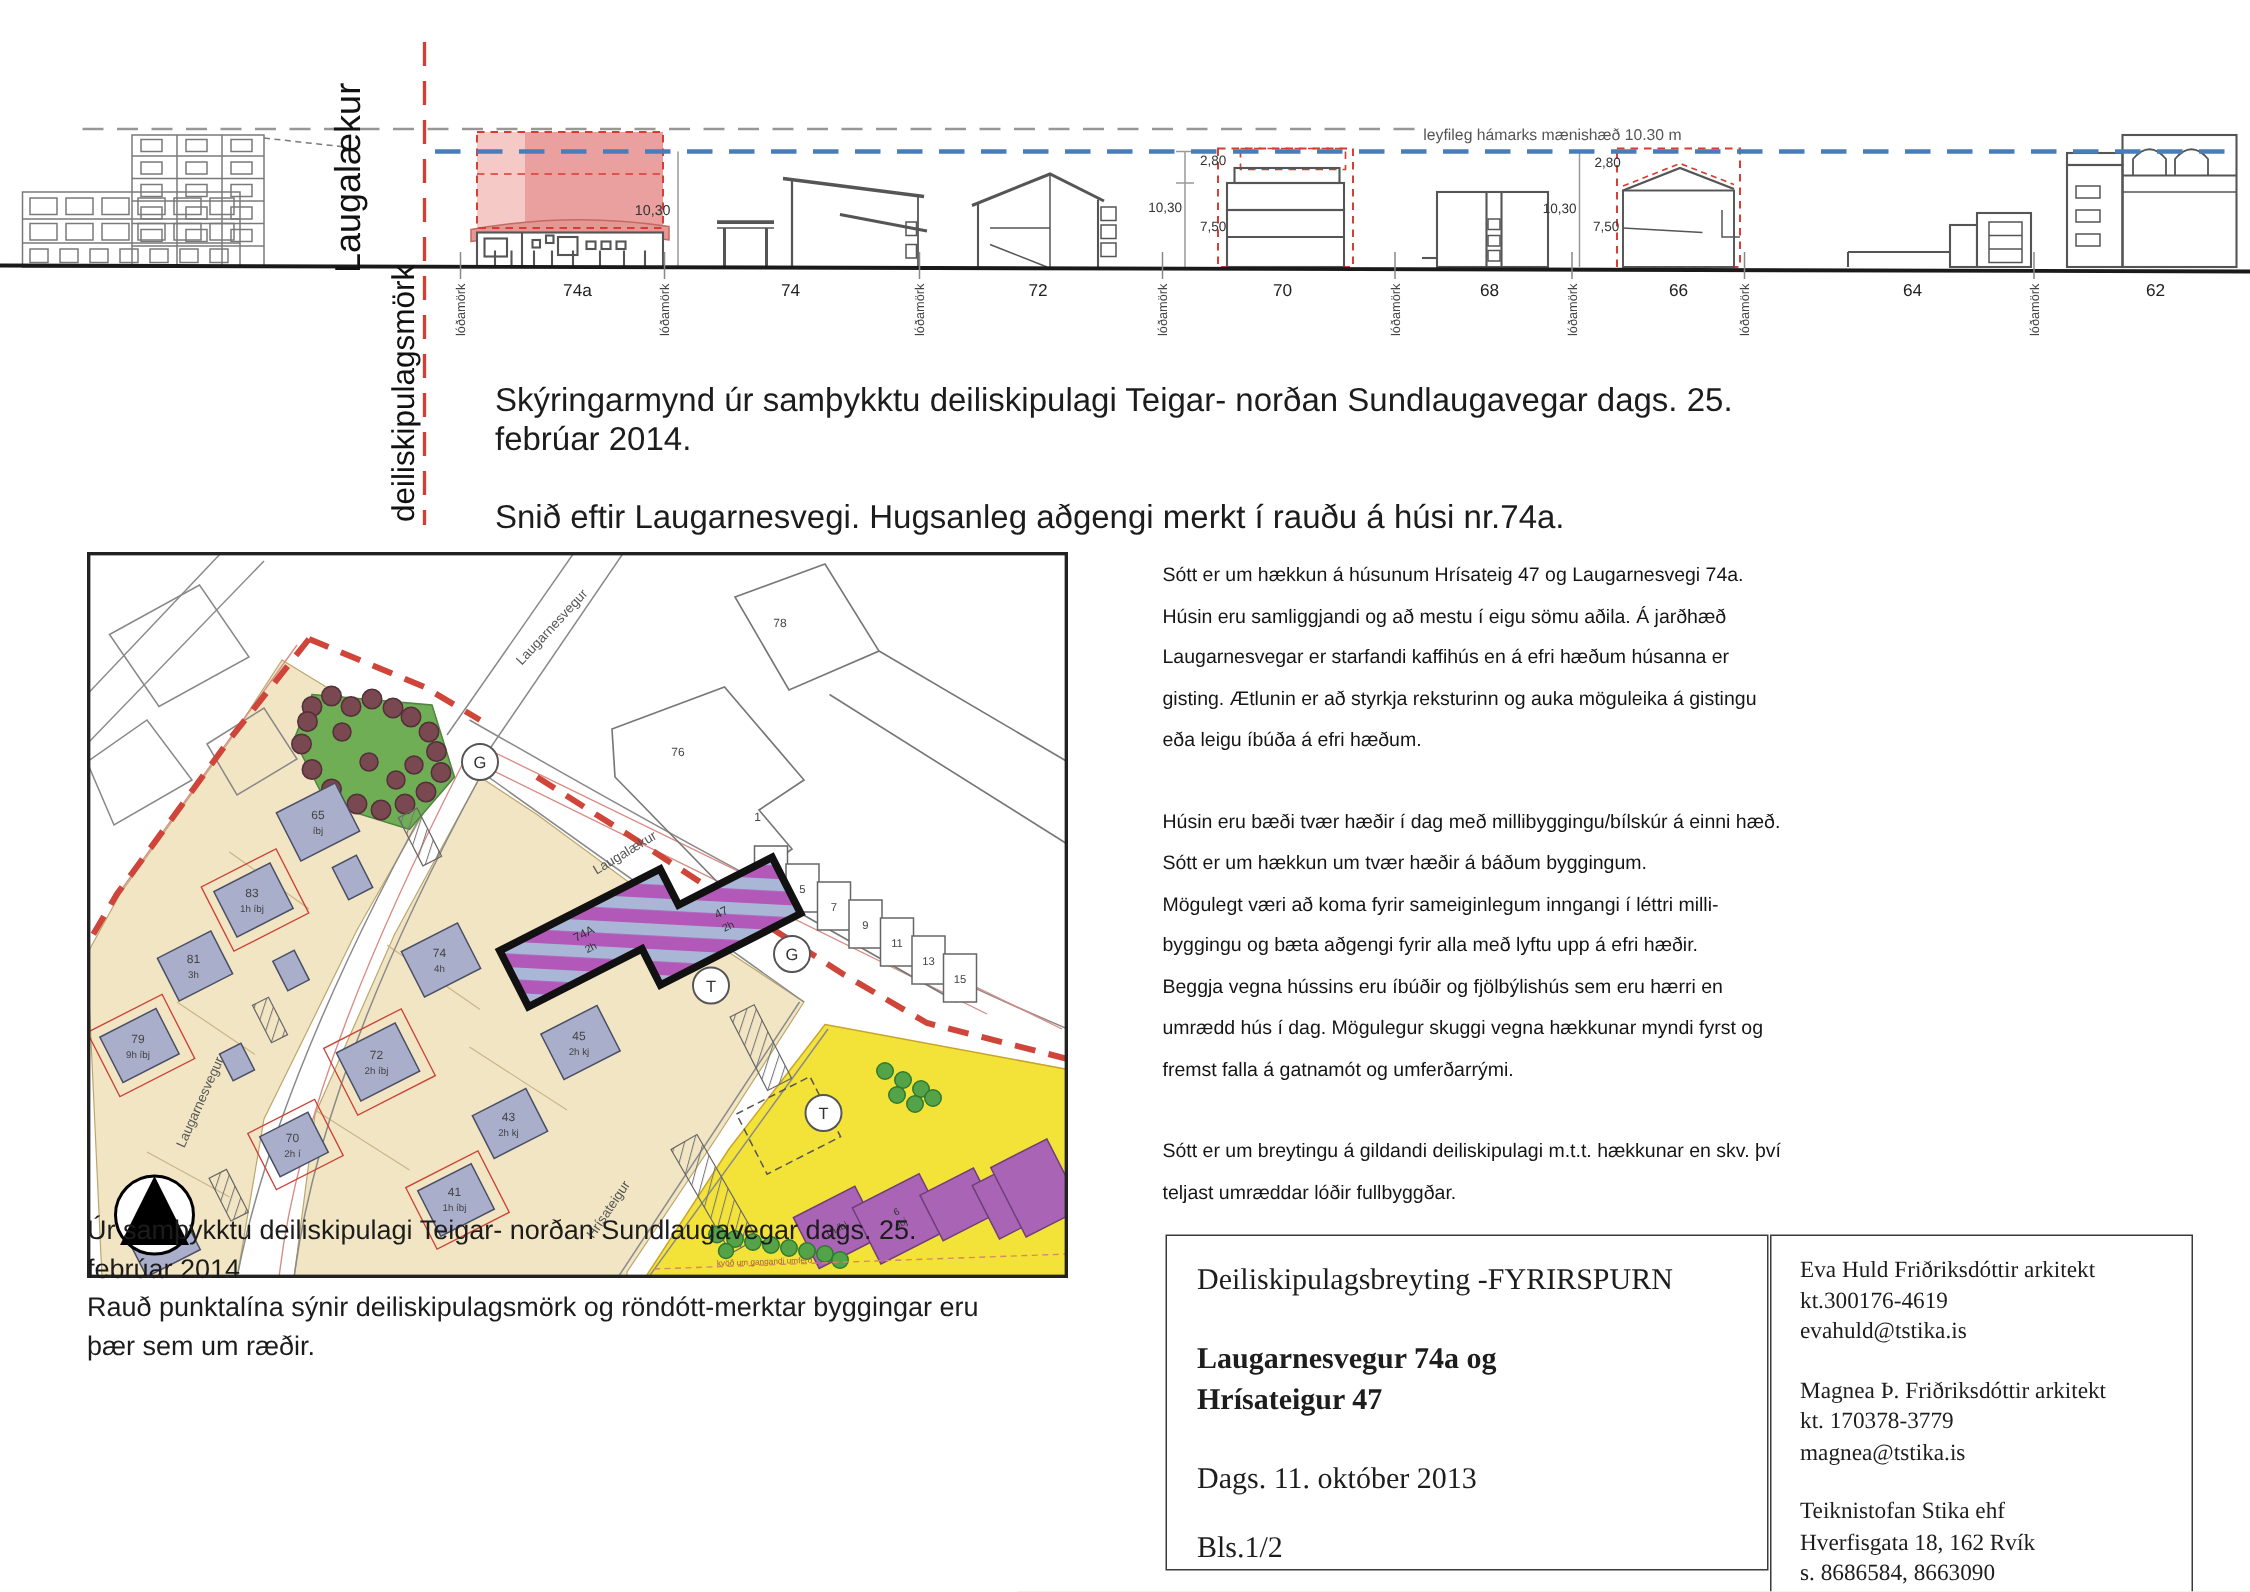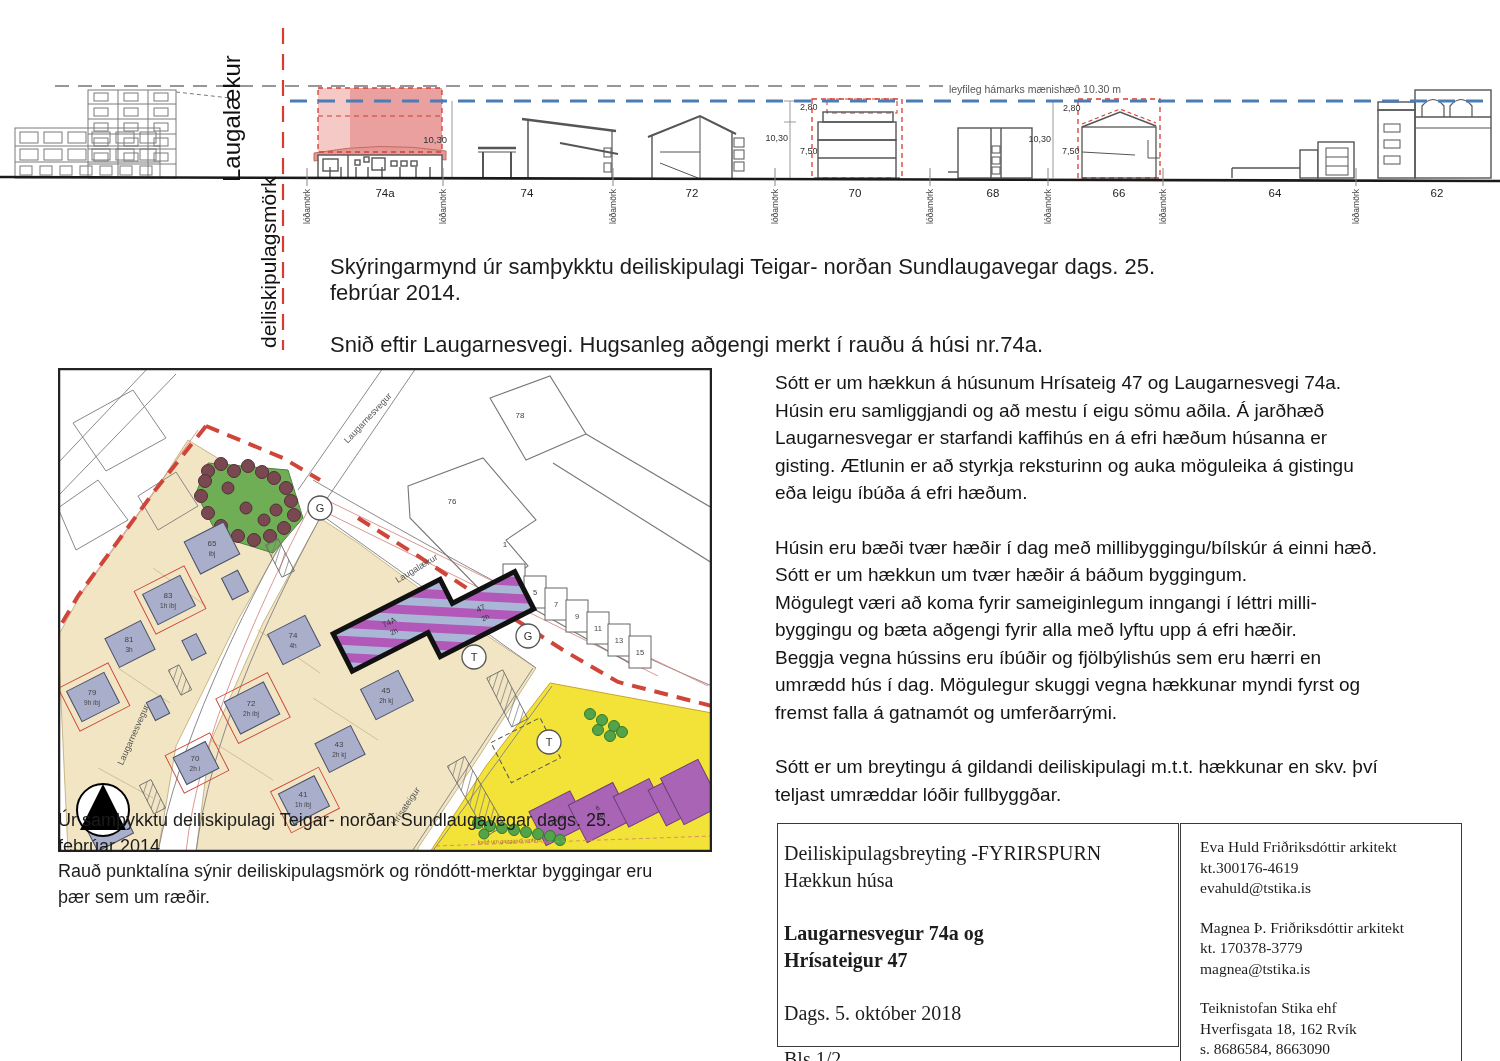--- a/index.html
+++ b/index.html
@@ -2,24 +2,24 @@
 <html><head>
 <meta charset="utf-8">
 <style>
   html,body{margin:0;padding:0;background:#e8e8e8;}
   #page{position:relative;width:1500px;height:1061px;background:#ffffff;overflow:hidden;
         font-family:"Liberation Sans",sans-serif;color:#1a1a1a;}
   svg text{font-family:"Liberation Sans",sans-serif;}
   .cap{position:absolute;font-size:22px;line-height:26px;color:#1c1c1c;white-space:pre-line;}
   #map-caption{font-size:18px;line-height:25.5px;}
   #body-text{position:absolute;left:775px;top:369px;width:710px;}
-  #body-text p{margin:0 0 27px 0;font-size:19px;line-height:27.5px;white-space:pre-line;color:#151515;}
+  #body-text p{margin:0 0 27px 0;font-size:13px;line-height:27.5px;white-space:pre-line;color:#151515;}
   .tb-box{position:absolute;background:#fff;border:1.6px solid #3a3a3a;
           font-family:"Liberation Serif",serif;color:#1d1d1d;}
-  #tb-left{left:777px;top:823px;width:402px;height:224px;padding:16px 0 0 6px;box-sizing:border-box;
+  #tb-left{left:777px;top:823px;width:402px;height:224px;padding:16px 0 0 20px;box-sizing:border-box;
            font-size:20px;line-height:27px;}
   #tb-right{left:1180px;top:823px;width:282px;height:248px;padding:13px 0 0 19px;box-sizing:border-box;
             font-size:15.5px;line-height:20.5px;}
   .tb-gap{height:26px;}
   .tb-gap-sm{height:19px;}
   .bold{font-weight:bold;}
   .abs{position:absolute;}
 </style>
 </head>
 <body>
@@ -514,26 +514,25 @@
 byggingu og bæta aðgengi fyrir alla með lyftu upp á efri hæðir.
 Beggja vegna hússins eru íbúðir og fjölbýlishús sem eru hærri en
 umrædd hús í dag. Mögulegur skuggi vegna hækkunar myndi fyrst og
 fremst falla á gatnamót og umferðarrými.</p>
   <p>Sótt er um breytingu á gildandi deiliskipulagi m.t.t. hækkunar en skv. því
 teljast umræddar lóðir fullbyggðar.</p>
 </div>
 
 <div class="tb-box" id="tb-left">
   <div>Deiliskipulagsbreyting -FYRIRSPURN</div>
-  <div>Hækkun húsa</div>
   <div class="tb-gap"></div>
   <div class="bold">Laugarnesvegur 74a og</div>
   <div class="bold">Hrísateigur 47</div>
   <div class="tb-gap"></div>
-  <div>Dags. 5. október 2018</div>
+  <div>Dags. 11. október 2013</div>
   <div class="tb-gap-sm"></div>
   <div>Bls.1/2</div>
 </div>
 
 <div class="tb-box" id="tb-right">
   <div>Eva Huld Friðriksdóttir arkitekt</div>
   <div>kt.300176-4619</div>
   <div>evahuld@tstika.is</div>
   <div class="tb-gap-sm"></div>
   <div>Magnea Þ. Friðriksdóttir arkitekt</div>

